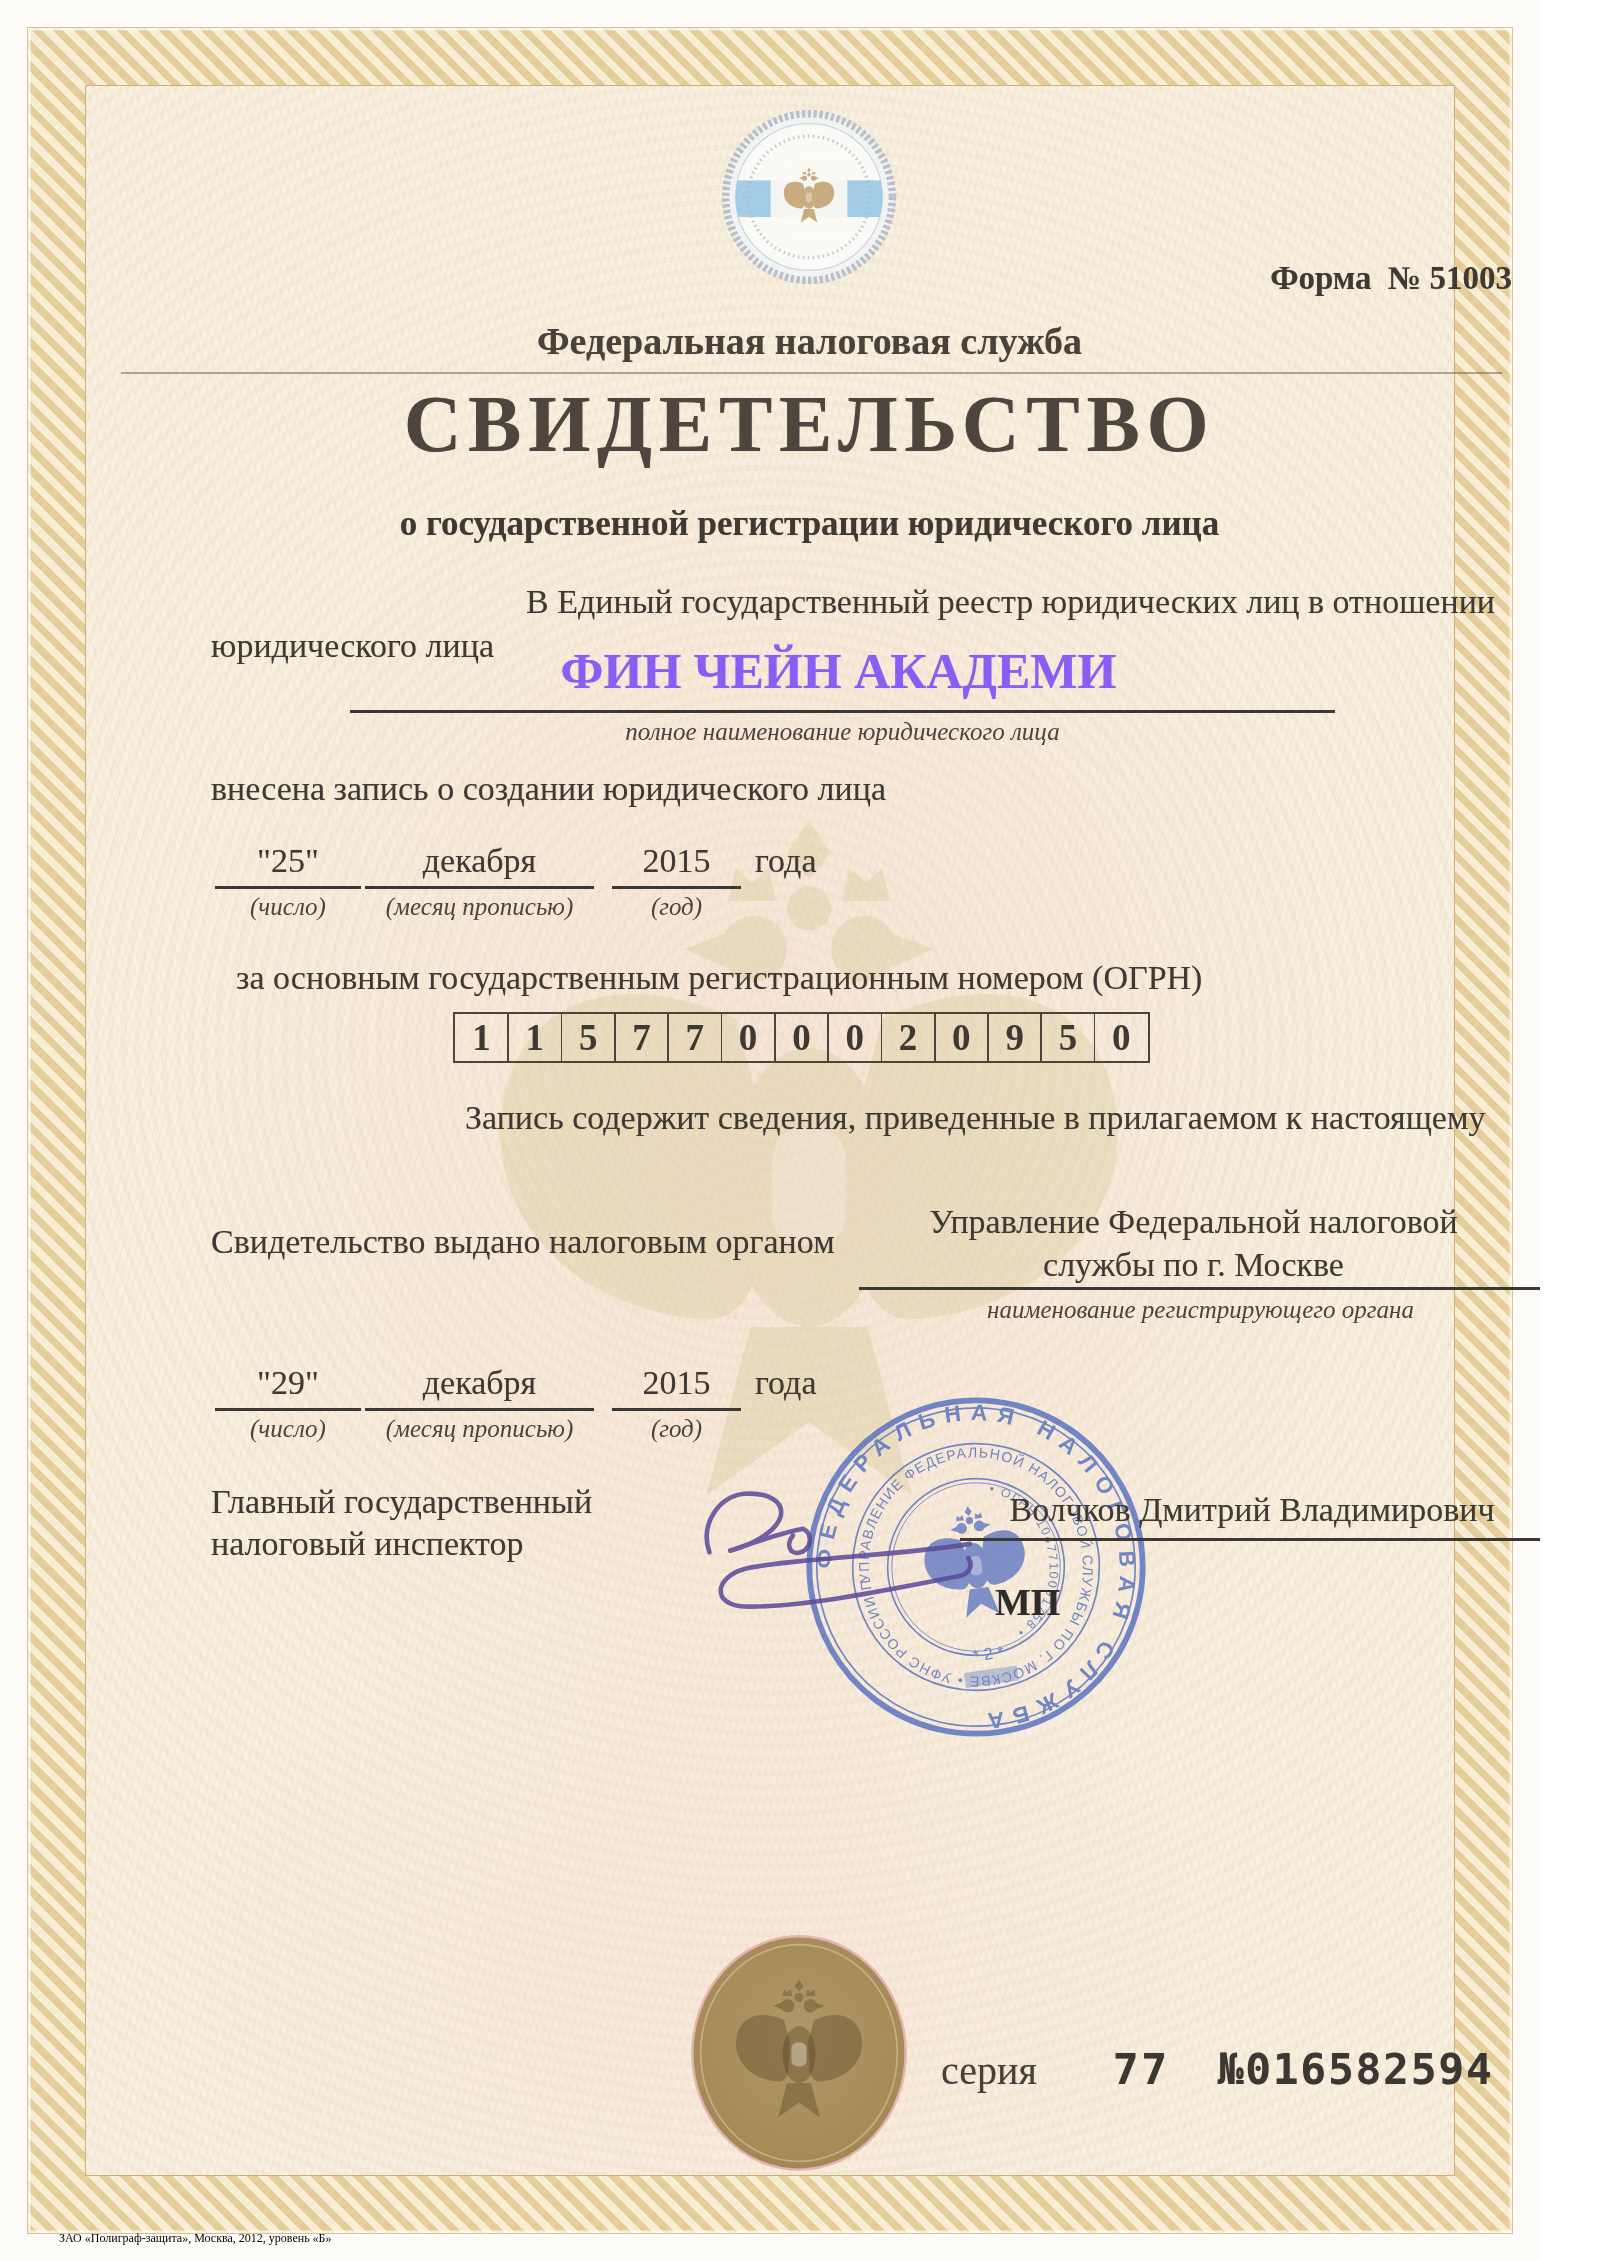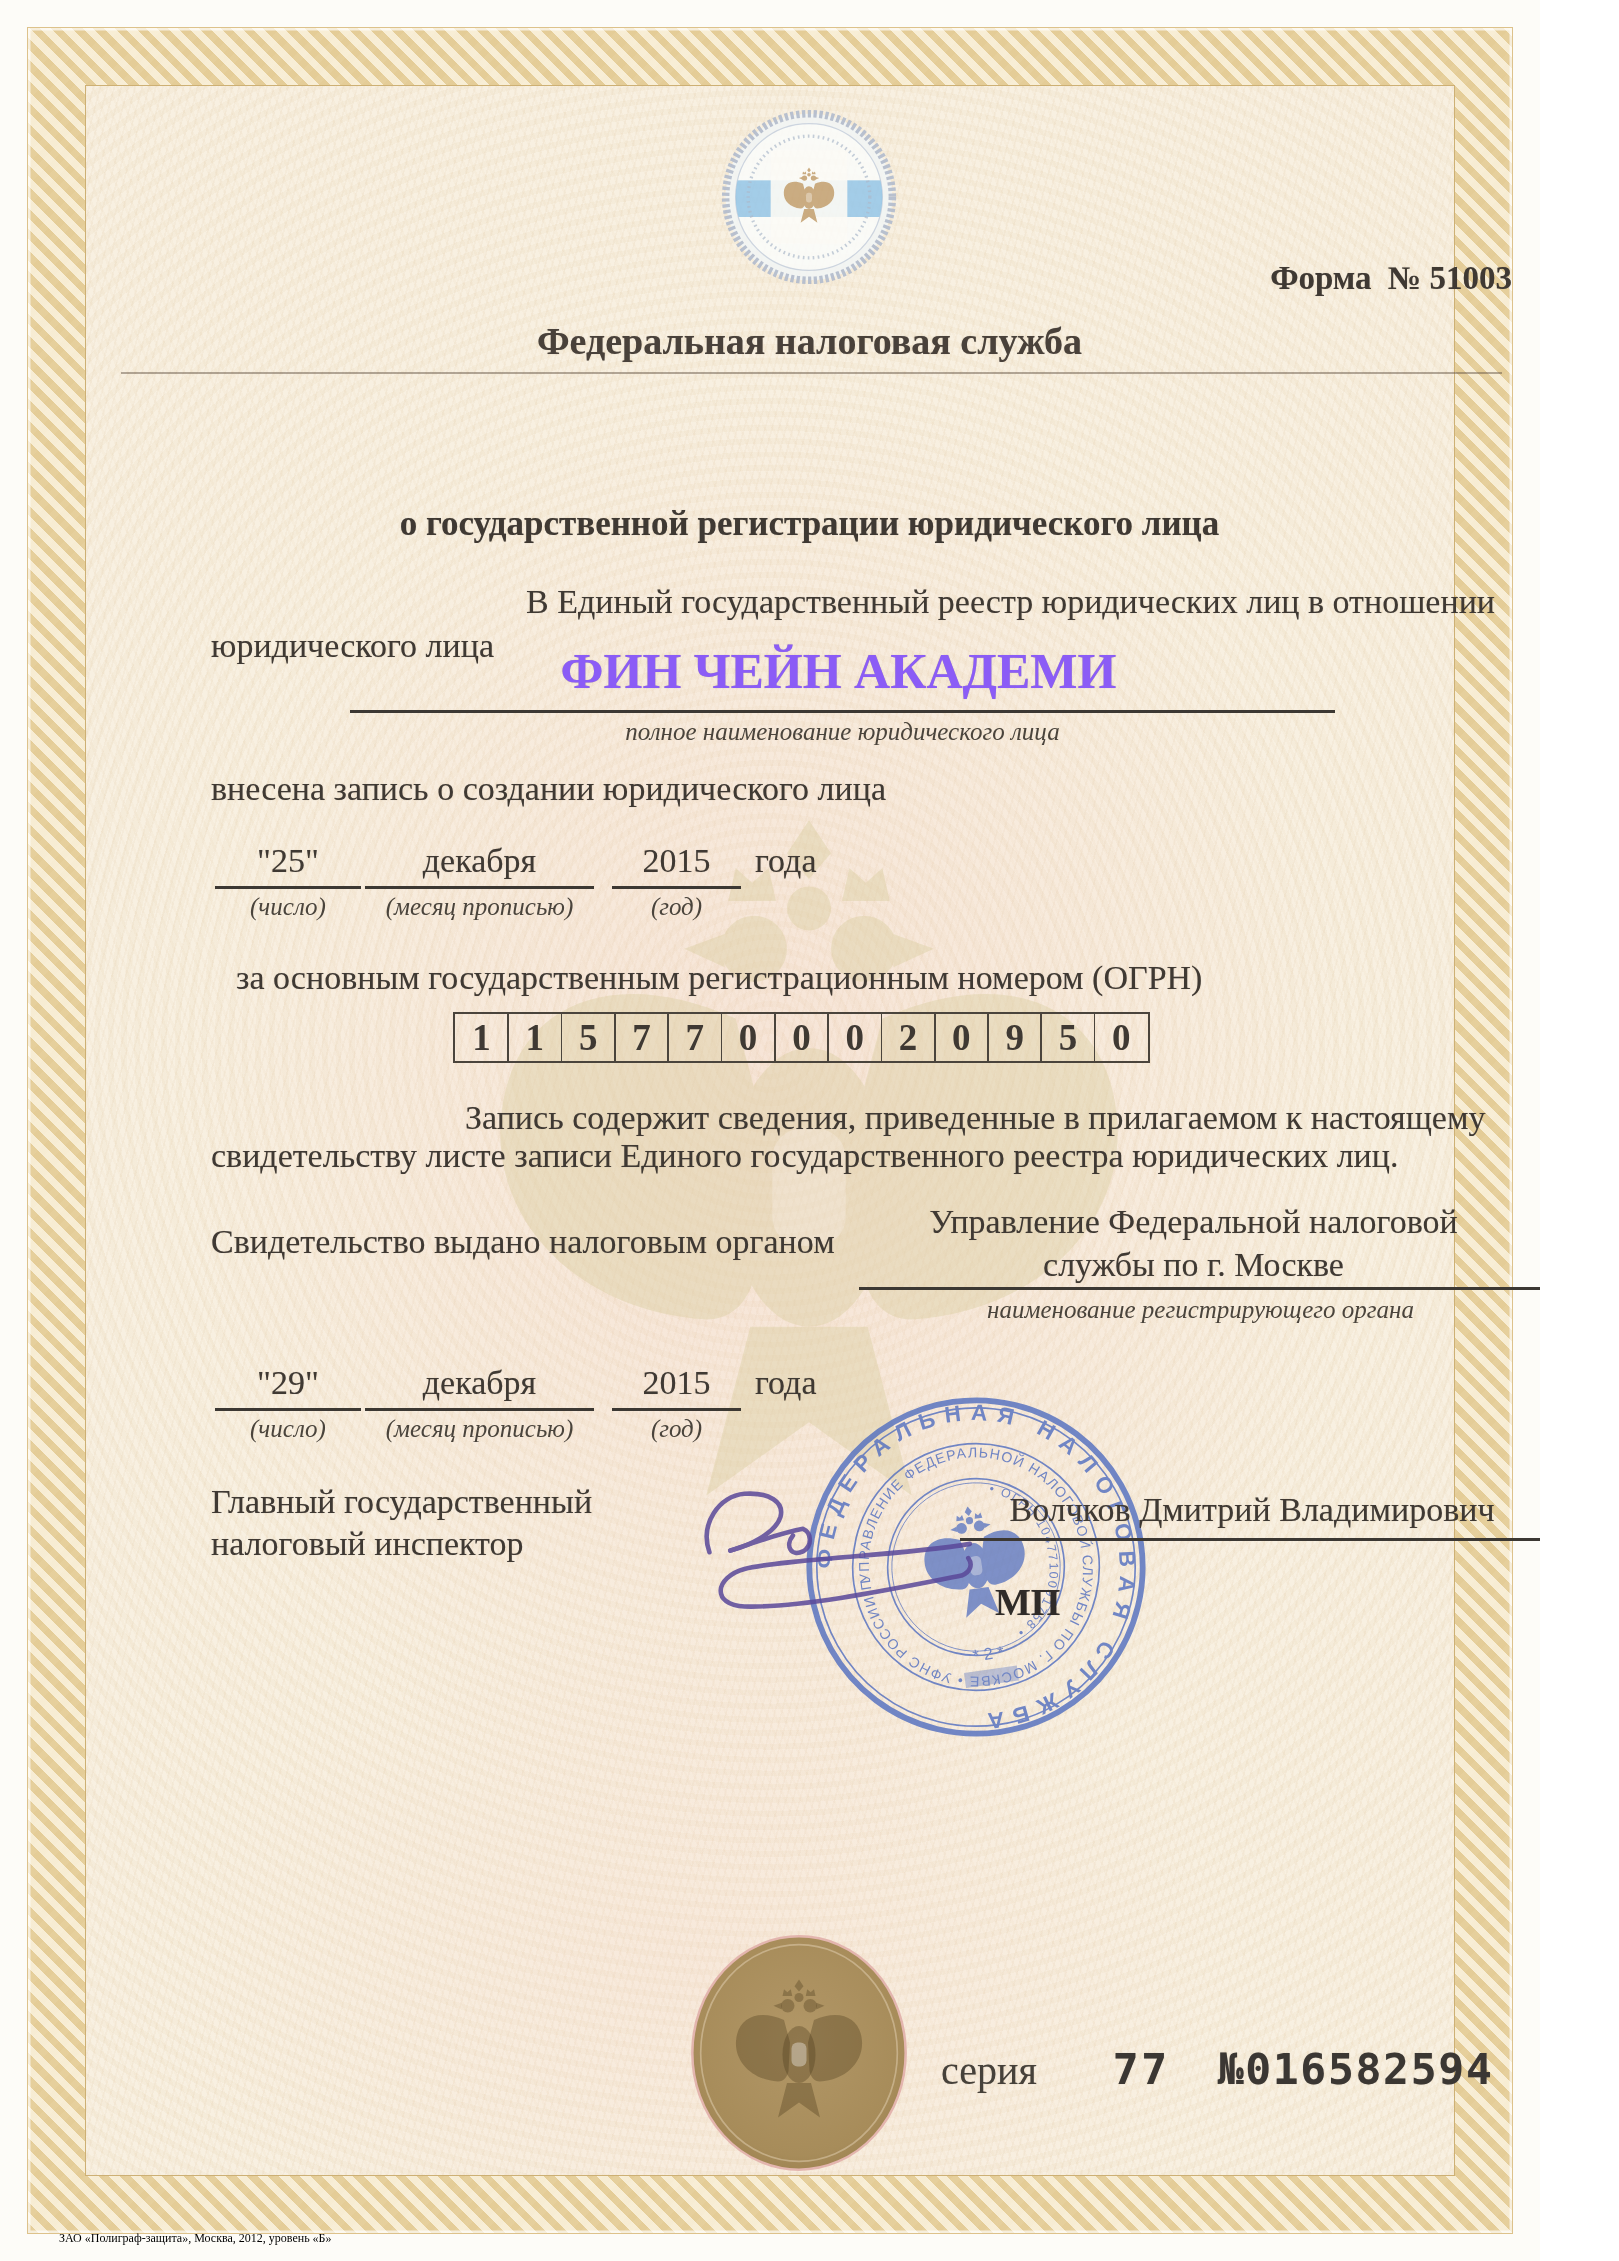--- a/index.html
+++ b/index.html
@@ -82,20 +82,21 @@
       <rect x="62" y="52" width="92" height="112" fill="#fdfdf9" opacity=".9"></rect>
     </g>
     <circle cx="108" cy="108" r="73" fill="none" stroke="#9fb0c8" stroke-width="4" stroke-dasharray="2 4" opacity=".7"></circle>
     <use href="#eagle" x="72" y="62" width="72" height="92" fill="#c3a172"></use>
   </svg>
 
   <div class="t r b soft" style="left:1168px;top:260px;width:344px;font-size:33px;">Форма  № 51003</div>
 
   <div class="t c b soft" style="left:83px;top:319px;width:1453px;font-size:38px;color:#49413a;">Федеральная налоговая служба</div>
   <div class="rule" style="left:121px;top:372px;width:1381px;"></div>
+  <div class="t c b soft" style="left:83px;top:379px;width:1453px;font-size:80px;letter-spacing:6.7px;color:#4e463e;">СВИДЕТЕЛЬСТВО</div>
   <div class="t c b soft" style="left:83px;top:504px;width:1453px;font-size:35px;">о государственной регистрации юридического лица</div>
 
   <div class="t main soft" style="left:526px;top:582px;">В Единый государственный реестр юридических лиц в отношении</div>
   <div class="t main soft" style="left:211px;top:626px;">юридического лица</div>
 
   <div class="t c b soft" style="left:342px;top:642px;width:993px;font-size:50px;color:#8b5cf6;">ФИН ЧЕЙН АКАДЕМИ</div>
   <div class="rule3" style="left:350px;top:710px;width:985px;"></div>
   <div class="t c i cap" style="left:350px;top:718px;width:985px;">полное наименование юридического лица</div>
 
   <div class="t main soft" style="left:211px;top:769px;">внесена запись о создании юридического лица</div>
@@ -122,21 +123,20 @@
     <div class="ogrn-cell">0</div>
     <div class="ogrn-cell">0</div>
     <div class="ogrn-cell">2</div>
     <div class="ogrn-cell">0</div>
     <div class="ogrn-cell">9</div>
     <div class="ogrn-cell">5</div>
     <div class="ogrn-cell">0</div>
   </div>
 
   <div class="t main soft" style="left:465px;top:1098px;">Запись содержит сведения, приведенные в прилагаемом к настоящему</div>
-  <div class="t main soft" style="left:211px;top:1136px;">свидетельству листе записи Единого государственного реестра юридических лиц.</div>
 
   <div class="t main soft" style="left:211px;top:1222px;">Свидетельство выдано налоговым органом</div>
   <div class="t c main soft" style="left:847px;top:1200px;width:693px;white-space:normal;line-height:43px;">
     <span>Управление Федеральной налоговой</span><br>
     <span>службы по г. Москве</span>
   </div>
   <div class="rule3" style="left:859px;top:1287px;width:683px;"></div>
   <div class="t c i cap" style="left:859px;top:1296px;width:683px;">наименование регистрирующего органа</div>
 
   <div class="t c main soft" style="left:215px;top:1363px;width:146px;">"29"</div>

